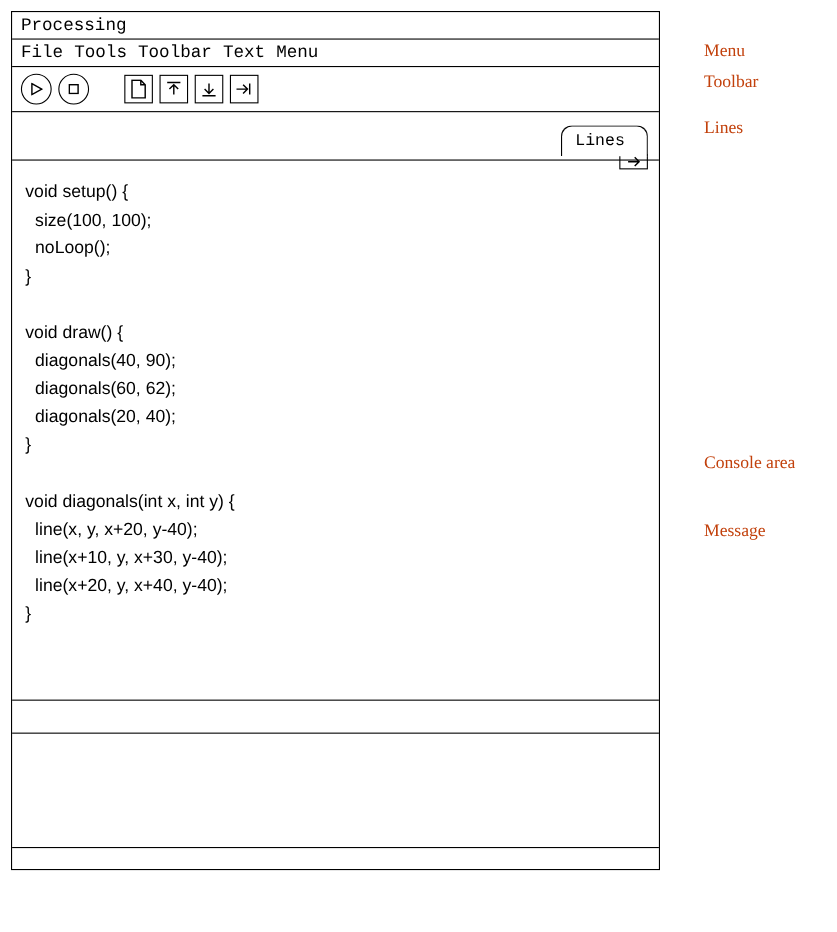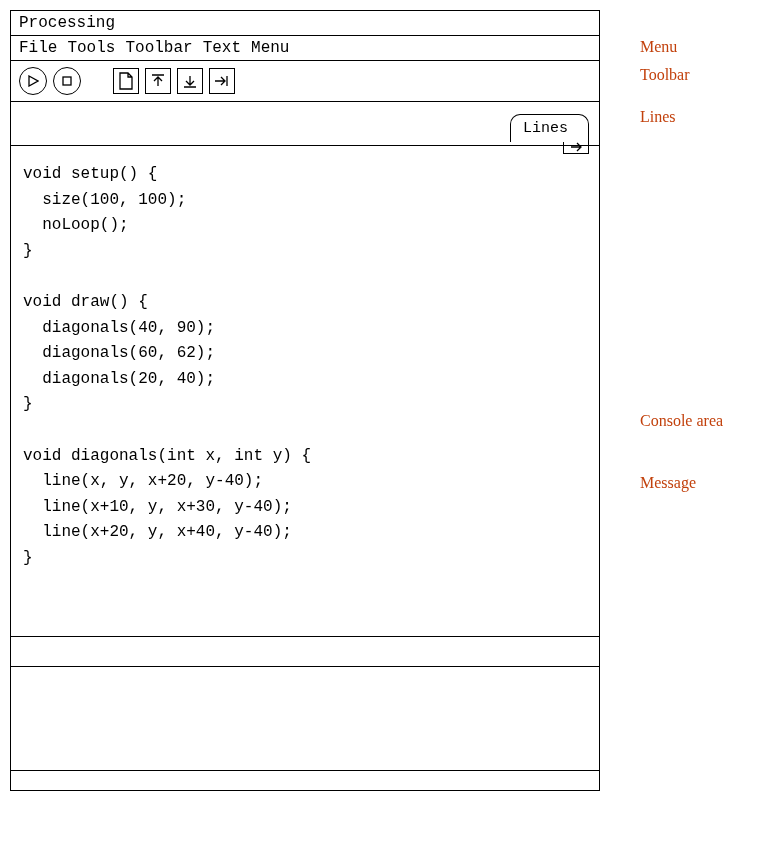--- a/index.html
+++ b/index.html
@@ -103,21 +103,21 @@
       border: 1.5px solid #000;
       display: flex;
       align-items: center;
       justify-content: center;
       margin-bottom: 4px;
       cursor: pointer;
     }
     
     .editor {
       padding: 16px 12px 12px 12px;
-      font-family: Liberation Mono, monospace;
+      font-family: Liberation Sans, sans-serif;
       font-size: 16px;
       line-height: 1.6;
       white-space: pre;
       min-height: 490px;
       cursor: text;
     }
     
     .message-area {
       border-top: 1.5px solid #000;
       height: 30px;

